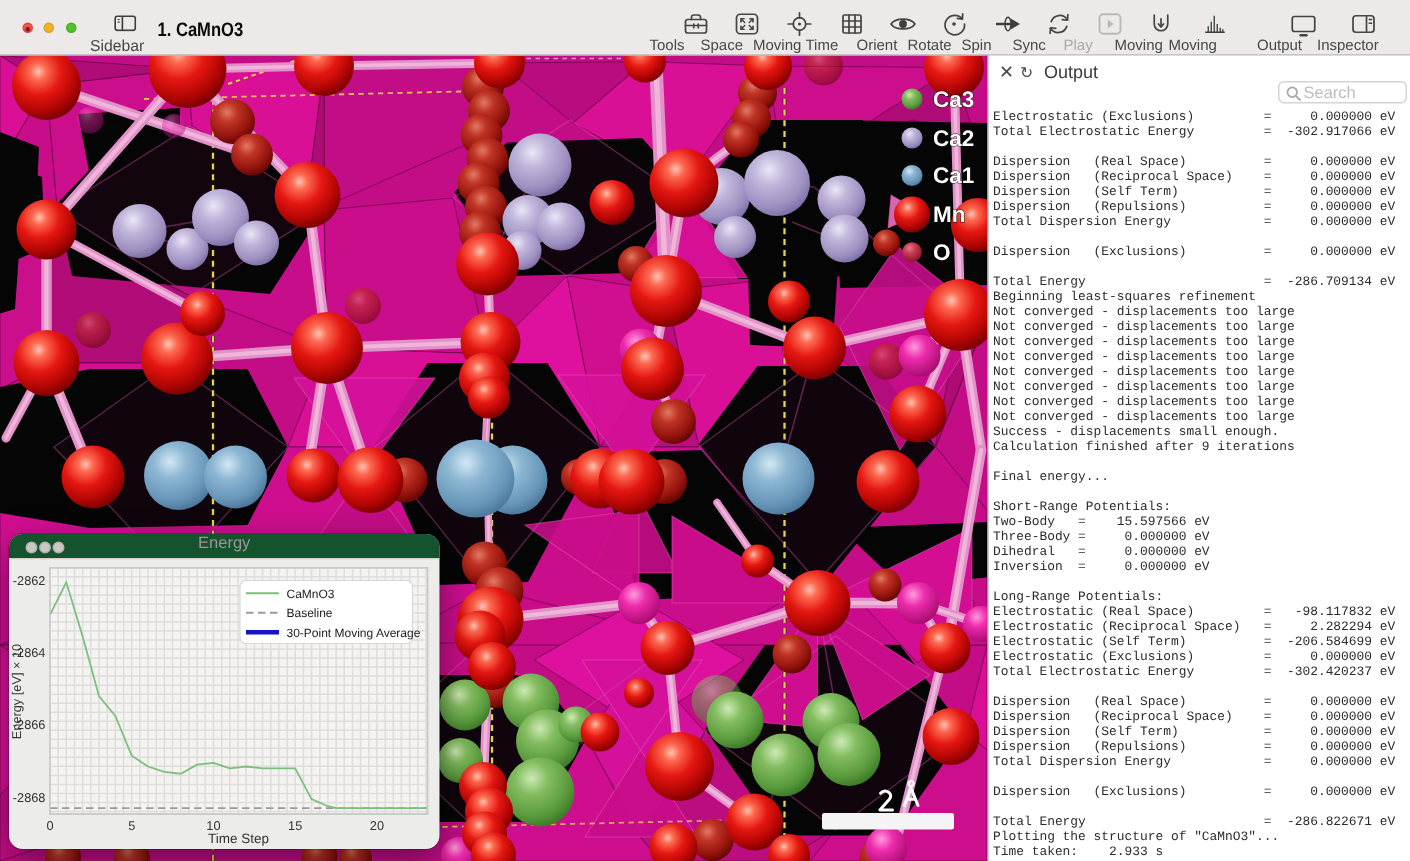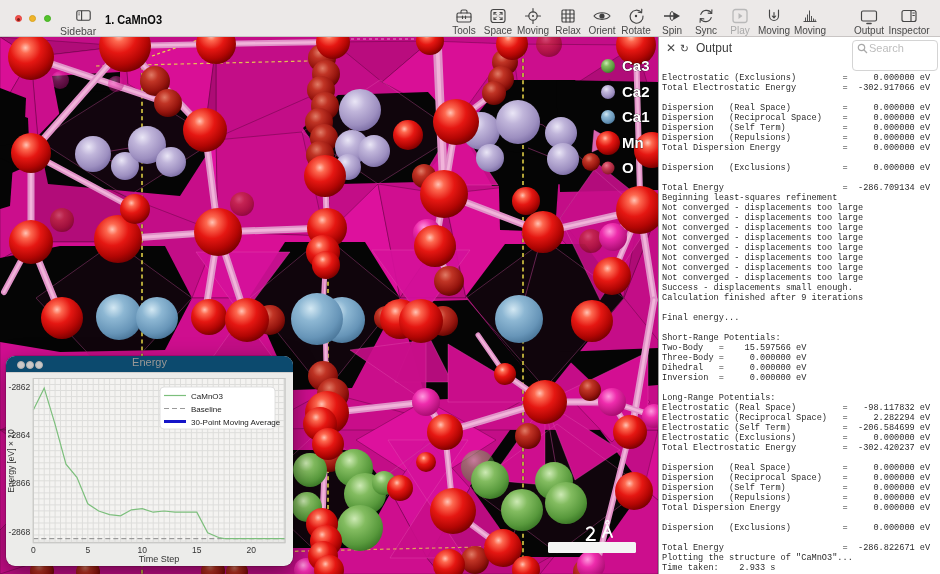--- a/index.html
+++ b/index.html
@@ -3,32 +3,32 @@
 * {margin:0; padding:0; box-sizing:border-box;}
 html,body {width:940px; height:574px; overflow:hidden; font-family:"Liberation Sans", sans-serif; background:#000;}
 #app {position:relative; width:940px; height:574px;}
 #titlebar {position:absolute; left:0; top:0; width:940px; height:37px; background:#ece9e8; border-bottom:1px solid #c9c5c4;}
 .tl {position:absolute; top:15px; width:7px; height:7px; border-radius:50%;}
 #sbicon {position:absolute; left:76px; top:10px;}
 #sblabel {position:absolute; left:60px; top:25px; width:46px; text-align:left; font-size:10.5px; color:#484848;}
 #wtitle {position:absolute; left:105px; top:11.5px; font-size:13px; font-weight:bold; color:#0a0a0a; transform:scaleX(0.85); transform-origin:left;}
 .tbi {position:absolute; top:7px; width:0;}
 .tbi svg {position:absolute; left:-11px; top:0;}
-.tbl {position:absolute; top:18px; left:-31px; width:62px; text-align:center; font-size:10px; white-space:nowrap;}
+.tbl {position:absolute; top:18px; left:-31px; width:62px; text-align:left; font-size:10px; white-space:nowrap;}
 #rightpanel {position:absolute; left:658px; top:37px; width:282px; height:537px; background:#ffffff; border-left:1px solid #9b9b9b; overflow:hidden;}
 #phead {position:absolute; left:0; top:0; width:282px; height:21px; background:#fff; z-index:3;}
 #pclose {position:absolute; left:7px; top:4px; font-size:12px; color:#4a4a4a;}
 #prefresh {position:absolute; left:21px; top:5px; font-size:10.5px; color:#4a4a4a;}
 #ptitle {position:absolute; left:37px; top:4px; font-size:12px; color:#3a3a3a;}
-#psearch {position:absolute; left:193px; top:3px; width:86px; height:31px; border:1px solid #d4d4d4; border-radius:4px; background:#fff;}
+#psearch {position:absolute; left:193px; top:17px; width:86px; height:15px; border:1px solid #d4d4d4; border-radius:4px; background:#fff;}
 #psearch .mag {position:absolute; left:4px; top:2px;}
 #psearch .ph {position:absolute; left:16px; top:1px; font-size:11px; color:#bdbdbd;}
 #ptext {position:absolute; left:3px; top:21px; font-family:"Liberation Mono", monospace; font-size:8.6px; line-height:10px; color:#2b2b2b; white-space:pre;margin-top:15px;}
 #plotwin {position:absolute; left:6px; top:356px; width:287px; height:210px; background:#ececea; border-radius:9px; box-shadow:0 8px 24px rgba(0,0,0,0.45), 0 0 0 0.5px rgba(0,0,0,0.25); z-index:5;}
-#pwtitle {position:absolute; left:0; top:0; width:100%; height:17px; text-align:center; font-size:11px; color:#9a9896; background:#0c4a6e; border-bottom:1px solid #d2d0ce; border-radius:9px 9px 0 0;}
+#pwtitle {position:absolute; left:0; top:0; width:100%; height:17px; text-align:center; font-size:11px; color:#9a9896; background:#14532d; border-bottom:1px solid #d2d0ce; border-radius:9px 9px 0 0;}
 .wdot {position:absolute; top:5px; width:8px; height:8px; border-radius:50%; background:#cbc9c8; border:0.5px solid #b3b1b0;}
 </style></head>
 <body>
 <div id="app">
   <div id="scenewrap" style="position:absolute;left:0;top:37px;"><svg width="658" height="537" viewBox="0 0 658 537">
 <defs>
 <radialGradient id="gr" cx="0.38" cy="0.3" r="0.75">
  <stop offset="0" stop-color="#ffc4b4"></stop>
             <stop offset="0.16" stop-color="#fd6950"></stop>
  <stop offset="0.45" stop-color="#e51712"></stop>
@@ -451,21 +451,21 @@
         </svg>
         <div class="tbl" style="color:#484848">Moving</div>
       </div>
 <div class="tbi" style="left:568px">
         <svg width="22" height="18" viewBox="0 0 22 18">
           <g fill="none" stroke="#454545" stroke-width="1.15" stroke-linecap="round" stroke-linejoin="round">
             <rect x="5" y="3" width="12" height="12" rx="1"></rect>
             <path d="M9 3 V15 M13 3 V15 M5 7 H17 M5 11 H17"></path>
           </g>
         </svg>
-        <div class="tbl" style="color:#484848">Relax</div>
+        <div class="tbl" style="color:#484848">Time</div>
       </div>
 <div class="tbi" style="left:602px">
         <svg width="22" height="18" viewBox="0 0 22 18">
           <g fill="none" stroke="#454545" stroke-width="1.15" stroke-linecap="round" stroke-linejoin="round">
             <path d="M3 9 C6 4.6 16 4.6 19 9 C16 13.4 6 13.4 3 9 Z"></path>
             <circle cx="11" cy="9" r="2.6" fill="#3e3e3e" stroke="none"></circle>
           </g>
         </svg>
         <div class="tbl" style="color:#484848">Orient</div>
       </div>

